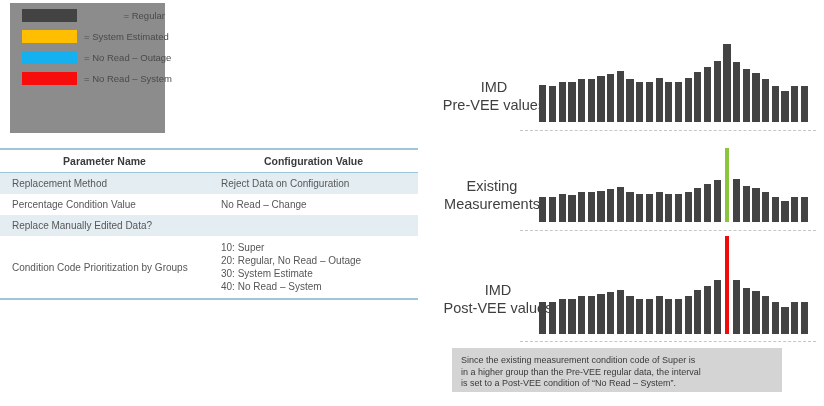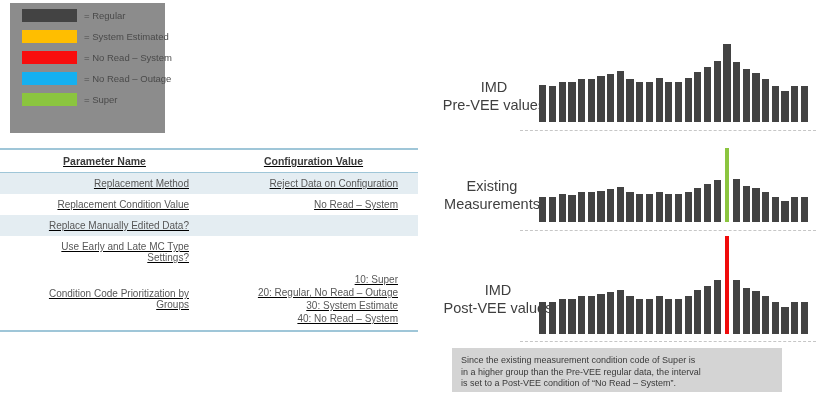--- a/index.html
+++ b/index.html
@@ -14,40 +14,40 @@
   
   #key-box{
     position:absolute;left:10px;top:3px;width:155px;height:130px;
     background:#8c8c8c;
   }
   #key-title{
     text-align:center;color:#ffffff;font-size:15px;font-weight:bold;
     letter-spacing:.6px;padding-top:4px;line-height:17px;
   }
   .key-row{
-    display:flex;align-items:center;height:18px;margin-top:3px;padding-left:12px;
+    display:flex;align-items:center;height:18px;margin-top:3px;padding-left:12px;justify-content:space-between;
   }
   .key-swatch{width:55px;height:13px;flex:0 0 auto;}
   .key-label{
     font-size:9.5px;color:#4a4a4a;margin-left:7px;white-space:nowrap;
   }
   
   #param-table{
     position:absolute;left:0px;top:148px;width:418px;
     border-top:2px solid #9fc6d8;border-bottom:2px solid #9fc6d8;
     border-collapse:collapse;
   }
-  #param-table table{border-collapse:collapse;width:100%;table-layout:fixed;text-decoration:underline;}
+  #param-table table{border-collapse:collapse;width:100%;table-layout:fixed;}
   #param-table th{
     font-size:10.5px;font-weight:bold;color:#3b3b3b;
     padding:5px 2px 5px 2px;border-bottom:1.5px solid #9fc6d8;
     background:#ffffff;text-align:center;
   }
   #param-table td{
-    font-size:10px;color:#575757;padding:5px 20px;text-align:right;
+    font-size:10px;color:#575757;padding:5px 12px;text-align:left;
     vertical-align:middle;
   }
   #param-table tr.alt td{background:#e4edf2;}
   #param-table tr.plain td{background:#ffffff;}
   td.col-name{width:57%;}
   td.col-val{width:43%;}
   .multi-line{line-height:13px;white-space:pre-line;}
   
   .chart-block{position:absolute;}
   .chart-label{
@@ -81,57 +81,49 @@
   <div id="key-items">
       <div class="key-row">
         <div class="key-swatch" style="background: rgb(67, 67, 67);"></div>
         <div class="key-label">= Regular</div>
       </div>
       <div class="key-row">
         <div class="key-swatch" style="background: rgb(255, 190, 0);"></div>
         <div class="key-label">= System Estimated</div>
       </div>
       <div class="key-row">
+        <div class="key-swatch" style="background: rgb(21, 176, 240);"></div>
+        <div class="key-label">= No Read – Outage</div>
+      </div>
+      <div class="key-row">
         <div class="key-swatch" style="background: rgb(248, 13, 13);"></div>
         <div class="key-label">= No Read – System</div>
-      </div>
-      <div class="key-row">
-        <div class="key-swatch" style="background: rgb(21, 176, 240);"></div>
-        <div class="key-label">= No Read – Outage</div>
-      </div>
-      <div class="key-row">
-        <div class="key-swatch" style="background: rgb(139, 197, 63);"></div>
-        <div class="key-label">= Super</div>
       </div>
     </div>
 </div>
 
 <div id="param-table">
   <table>
     <thead>
       <tr>
         <th>Parameter Name</th>
         <th>Configuration Value</th>
       </tr>
     </thead>
     <tbody id="param-table-body">
         <tr class="alt">
           <td class="col-name">Replacement Method</td>
           <td class="col-val">Reject Data on Configuration</td>
         </tr>
         <tr class="plain">
-          <td class="col-name">Replacement Condition Value</td>
-          <td class="col-val">No Read – System</td>
+          <td class="col-name">Percentage Condition Value</td>
+          <td class="col-val">No Read – Change</td>
         </tr>
         <tr class="alt">
           <td class="col-name">Replace Manually Edited Data?</td>
-          <td class="col-val"></td>
-        </tr>
-        <tr class="plain">
-          <td class="col-name">Use Early and Late MC Type Settings?</td>
           <td class="col-val"></td>
         </tr>
         <tr class="plain">
           <td class="col-name">Condition Code Prioritization by Groups</td>
           <td class="col-val multi-line">10: Super
 20: Regular, No Read – Outage
 30: System Estimate
 40: No Read – System</td>
         </tr>
       </tbody>

